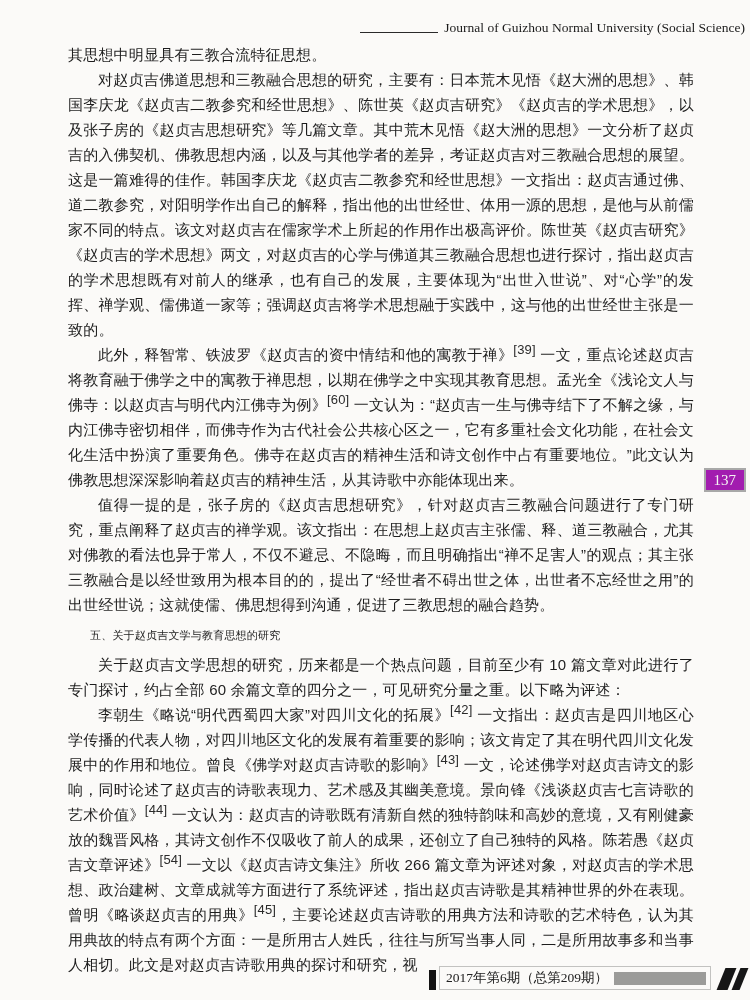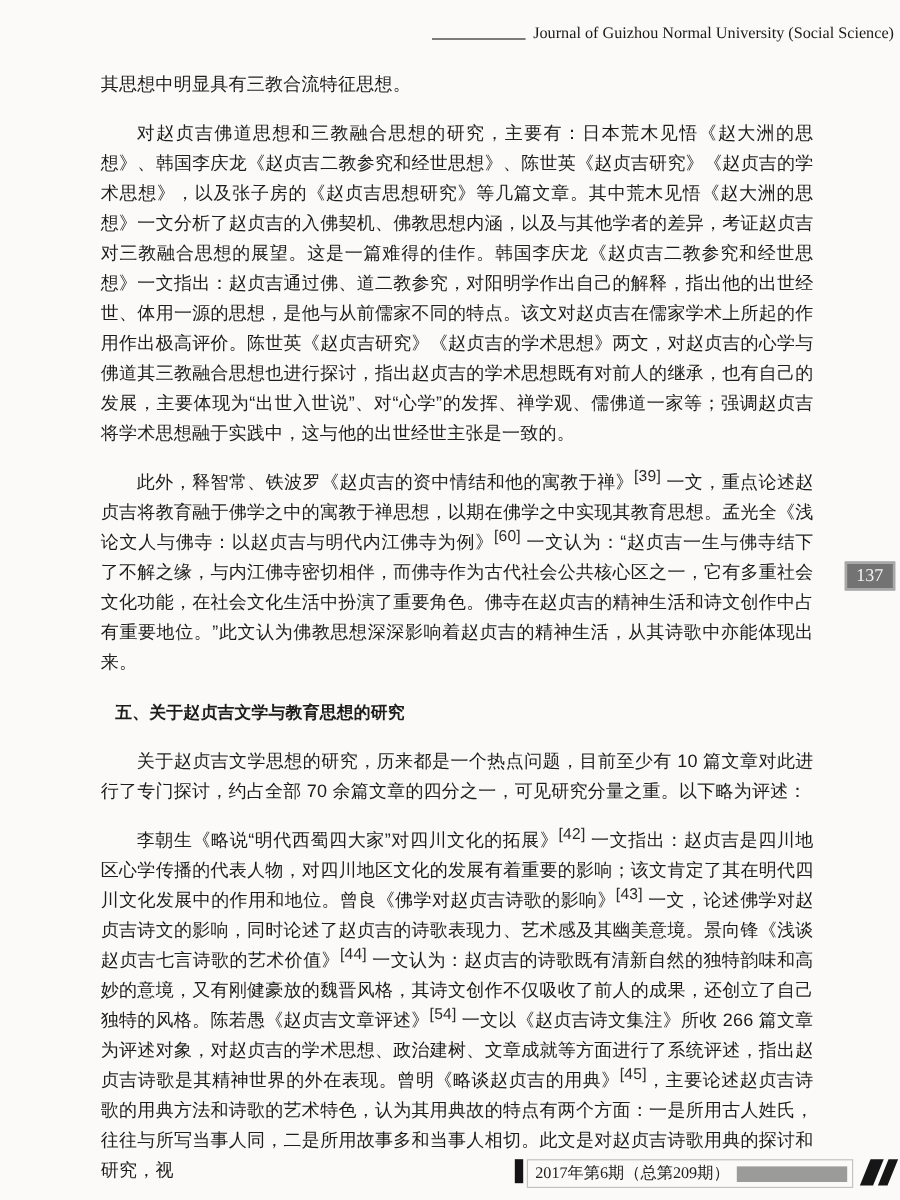--- a/index.html
+++ b/index.html
@@ -41,60 +41,60 @@
     position: absolute;
     left: 68px;
     right: 56px;
     top: 42px;
     font-size: 15px;
     line-height: 25px;
     text-align: justify;
     letter-spacing: 0.2px;
   }
   .article p {
-    margin: 16px;
+    margin: 0;
   }
   .article p.indent {
     text-indent: 2em;
   }
   .article h2 {
-    font-size: 14px;
-    font-weight: bold;
+    font-size: 11px;
+    font-weight: normal;
     margin: 6px 0 4px 0;
     text-indent: 2em;
     line-height: 25px;
   }
   .article sup {
     font-size: 13px;
     line-height: 0;
     vertical-align: super;
     color: #2a2a2a;
   }
 
   
   .page-num {
     position: absolute;
     top: 468px;
     right: 4px;
-    background: #737373;
+    background: #a21caf;
     border: 2px solid #a8a8a8;
     color: #f4f4f2;
     font-family: "Liberation Serif", "DejaVu Serif", serif;
     font-size: 15px;
     line-height: 20px;
     padding: 0 8px;
   }
 
   
   .footer {
     position: absolute;
     bottom: 10px;
     right: 6px;
     display: flex;
-    align-items: flex-start;
+    align-items: flex-end;
   }
   .footer-black-bar {
     width: 7px;
     height: 20px;
     background: #141414;
     margin-right: 3px;
   }
   .footer-box {
     display: flex;
     align-items: center;
@@ -132,22 +132,23 @@
 
   <div class="running-head">
     <span class="head-rule"></span>
     <span>Journal of Guizhou Normal University (Social Science)</span>
   </div>
 
   <article class="article" id="article-body">
       <p class="">其思想中明显具有三教合流特征思想。</p>
       <p class="indent">对赵贞吉佛道思想和三教融合思想的研究，主要有：日本荒木见悟《赵大洲的思想》、韩国李庆龙《赵贞吉二教参究和经世思想》、陈世英《赵贞吉研究》《赵贞吉的学术思想》，以及张子房的《赵贞吉思想研究》等几篇文章。其中荒木见悟《赵大洲的思想》一文分析了赵贞吉的入佛契机、佛教思想内涵，以及与其他学者的差异，考证赵贞吉对三教融合思想的展望。这是一篇难得的佳作。韩国李庆龙《赵贞吉二教参究和经世思想》一文指出：赵贞吉通过佛、道二教参究，对阳明学作出自己的解释，指出他的出世经世、体用一源的思想，是他与从前儒家不同的特点。该文对赵贞吉在儒家学术上所起的作用作出极高评价。陈世英《赵贞吉研究》《赵贞吉的学术思想》两文，对赵贞吉的心学与佛道其三教融合思想也进行探讨，指出赵贞吉的学术思想既有对前人的继承，也有自己的发展，主要体现为“出世入世说”、对“心学”的发挥、禅学观、儒佛道一家等；强调赵贞吉将学术思想融于实践中，这与他的出世经世主张是一致的。</p>
       <p class="indent">此外，释智常、铁波罗《赵贞吉的资中情结和他的寓教于禅》<sup>[39]</sup> 一文，重点论述赵贞吉将教育融于佛学之中的寓教于禅思想，以期在佛学之中实现其教育思想。孟光全《浅论文人与佛寺：以赵贞吉与明代内江佛寺为例》<sup>[60]</sup> 一文认为：“赵贞吉一生与佛寺结下了不解之缘，与内江佛寺密切相伴，而佛寺作为古代社会公共核心区之一，它有多重社会文化功能，在社会文化生活中扮演了重要角色。佛寺在赵贞吉的精神生活和诗文创作中占有重要地位。”此文认为佛教思想深深影响着赵贞吉的精神生活，从其诗歌中亦能体现出来。</p>
+      <p class="indent">值得一提的是，张子房的《赵贞吉思想研究》，针对赵贞吉三教融合问题进行了专门研究，重点阐释了赵贞吉的禅学观。该文指出：在思想上赵贞吉主张儒、释、道三教融合，尤其对佛教的看法也异于常人，不仅不避忌、不隐晦，而且明确指出“禅不足害人”的观点；其主张三教融合是以经世致用为根本目的的，提出了“经世者不碍出世之体，出世者不忘经世之用”的出世经世说；这就使儒、佛思想得到沟通，促进了三教思想的融合趋势。</p>
       <h2>五、关于赵贞吉文学与教育思想的研究</h2>
-      <p class="indent">关于赵贞吉文学思想的研究，历来都是一个热点问题，目前至少有 10 篇文章对此进行了专门探讨，约占全部 70 余篇文章的四分之一，可见研究分量之重。以下略为评述：</p>
+      <p class="indent">关于赵贞吉文学思想的研究，历来都是一个热点问题，目前至少有 10 篇文章对此进行了专门探讨，约占全部 60 余篇文章的四分之一，可见研究分量之重。以下略为评述：</p>
       <p class="indent">李朝生《略说“明代西蜀四大家”对四川文化的拓展》<sup>[42]</sup> 一文指出：赵贞吉是四川地区心学传播的代表人物，对四川地区文化的发展有着重要的影响；该文肯定了其在明代四川文化发展中的作用和地位。曾良《佛学对赵贞吉诗歌的影响》<sup>[43]</sup> 一文，论述佛学对赵贞吉诗文的影响，同时论述了赵贞吉的诗歌表现力、艺术感及其幽美意境。景向锋《浅谈赵贞吉七言诗歌的艺术价值》<sup>[44]</sup> 一文认为：赵贞吉的诗歌既有清新自然的独特韵味和高妙的意境，又有刚健豪放的魏晋风格，其诗文创作不仅吸收了前人的成果，还创立了自己独特的风格。陈若愚《赵贞吉文章评述》<sup>[54]</sup> 一文以《赵贞吉诗文集注》所收 266 篇文章为评述对象，对赵贞吉的学术思想、政治建树、文章成就等方面进行了系统评述，指出赵贞吉诗歌是其精神世界的外在表现。曾明《略谈赵贞吉的用典》<sup>[45]</sup>，主要论述赵贞吉诗歌的用典方法和诗歌的艺术特色，认为其用典故的特点有两个方面：一是所用古人姓氏，往往与所写当事人同，二是所用故事多和当事人相切。此文是对赵贞吉诗歌用典的探讨和研究，视</p>
     </article>
 
   <div class="page-num">137</div>
 
   <div class="footer">
     <span class="footer-black-bar"></span>
     <span class="footer-box">
       <span class="footer-issue">2017年第6期（总第209期）</span>
       <span class="footer-gray-bar"></span>

